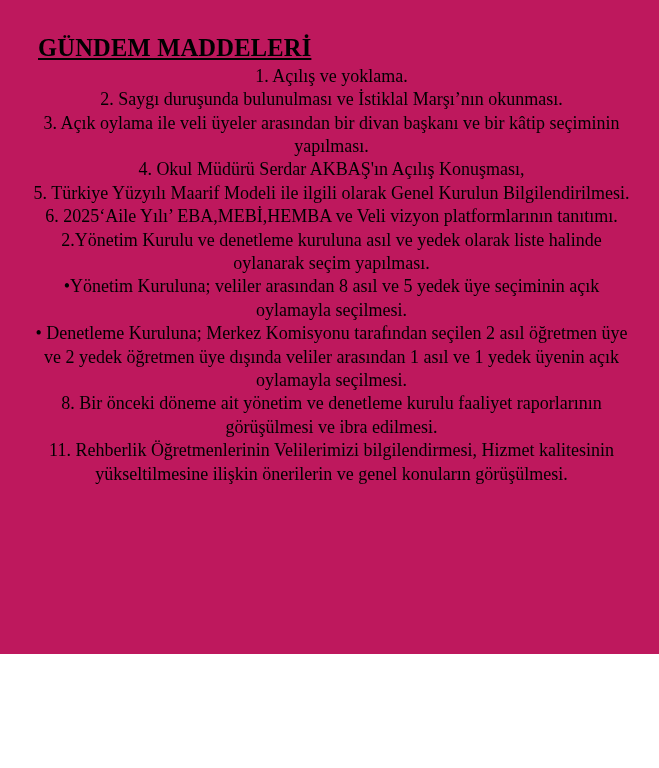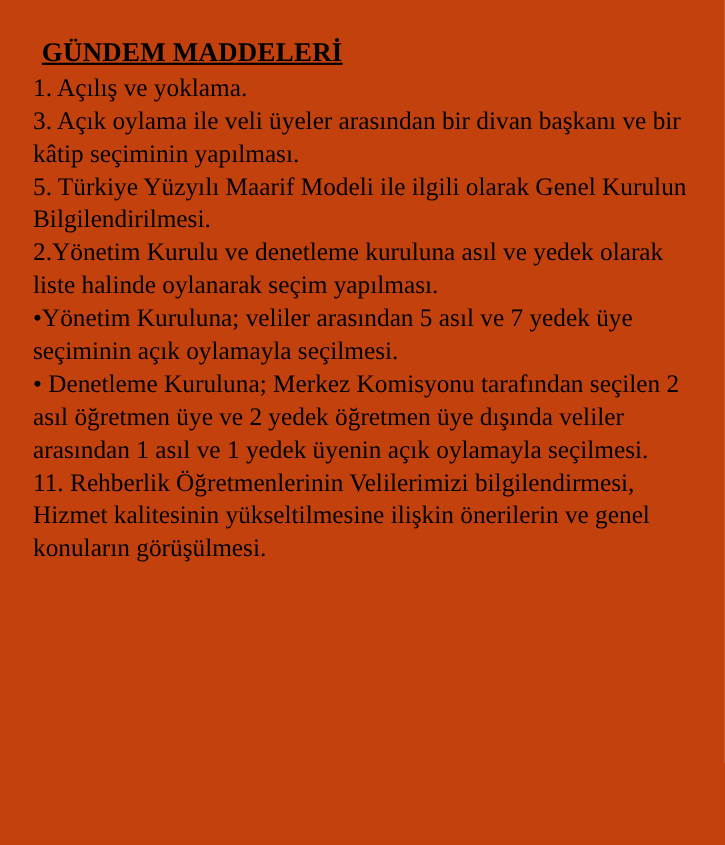--- a/index.html
+++ b/index.html
@@ -10,54 +10,58 @@
   body {
     width: 659px;
     height: 768px;
     font-family: "Liberation Serif", "DejaVu Serif", serif;
     color: #000000;
     overflow: hidden;
   }
   .page {
     box-sizing: border-box;
     width: 659px;
-    height: 768px;
+    height: 654px;
     padding: 34px 26px 0 30px;
-    background: #c2410c;
+    background: #be185d;
   }
   .doc-title {
     font-size: 24.5px;
     font-weight: bold;
     text-decoration: underline;
     letter-spacing: 0.2px;
     line-height: 1.18;
     margin: 0 0 2px 8px;
   }
   .item {
-    font-size: 23px;
+    font-size: 18px;
     line-height: 1.30;
     margin: 0;
-    text-align: left;
+    text-align: center;
     white-space: pre-wrap;
   }
   .item.indent-none {
     text-indent: 0;
   }
 </style>
 </head>
 <body>
 
 <div class="page">
 
   <h1 class="doc-title">GÜNDEM MADDELERİ</h1>
 
   <div class="agenda-list">
     <p class="item indent-none">1. Açılış ve yoklama.</p>
+    <p class="item indent-none">2. Saygı duruşunda bulunulması ve İstiklal Marşı’nın okunması.</p>
     <p class="item indent-none">3. Açık oylama ile veli üyeler arasından bir divan başkanı ve bir kâtip seçiminin yapılması.</p>
+    <p class="item indent-none">4. Okul Müdürü Serdar AKBAŞ'ın Açılış Konuşması,</p>
     <p class="item indent-none">5. Türkiye Yüzyılı Maarif Modeli ile ilgili olarak Genel Kurulun Bilgilendirilmesi.</p>
+    <p class="item indent-none">6. 2025‘Aile Yılı’ EBA,MEBİ,HEMBA ve Veli vizyon platformlarının tanıtımı.</p>
     <p class="item indent-none">2.Yönetim Kurulu ve denetleme kuruluna asıl ve yedek olarak liste halinde oylanarak seçim yapılması.</p>
-    <p class="item indent-none">•Yönetim Kuruluna; veliler arasından 5 asıl ve 7 yedek üye seçiminin açık oylamayla seçilmesi.</p>
+    <p class="item indent-none">•Yönetim Kuruluna; veliler arasından 8 asıl ve 5 yedek üye seçiminin açık oylamayla seçilmesi.</p>
     <p class="item indent-none">• Denetleme Kuruluna; Merkez Komisyonu tarafından seçilen 2 asıl öğretmen üye ve 2 yedek öğretmen üye dışında veliler arasından 1 asıl ve 1 yedek üyenin açık oylamayla seçilmesi.</p>
+    <p class="item indent-none">8. Bir önceki döneme ait yönetim ve denetleme kurulu faaliyet raporlarının görüşülmesi ve ibra edilmesi.</p>
     <p class="item indent-none">11. Rehberlik Öğretmenlerinin Velilerimizi bilgilendirmesi, Hizmet kalitesinin yükseltilmesine ilişkin önerilerin ve genel konuların görüşülmesi.</p>
 
   </div>
 
 </div>
 
 </body></html>

